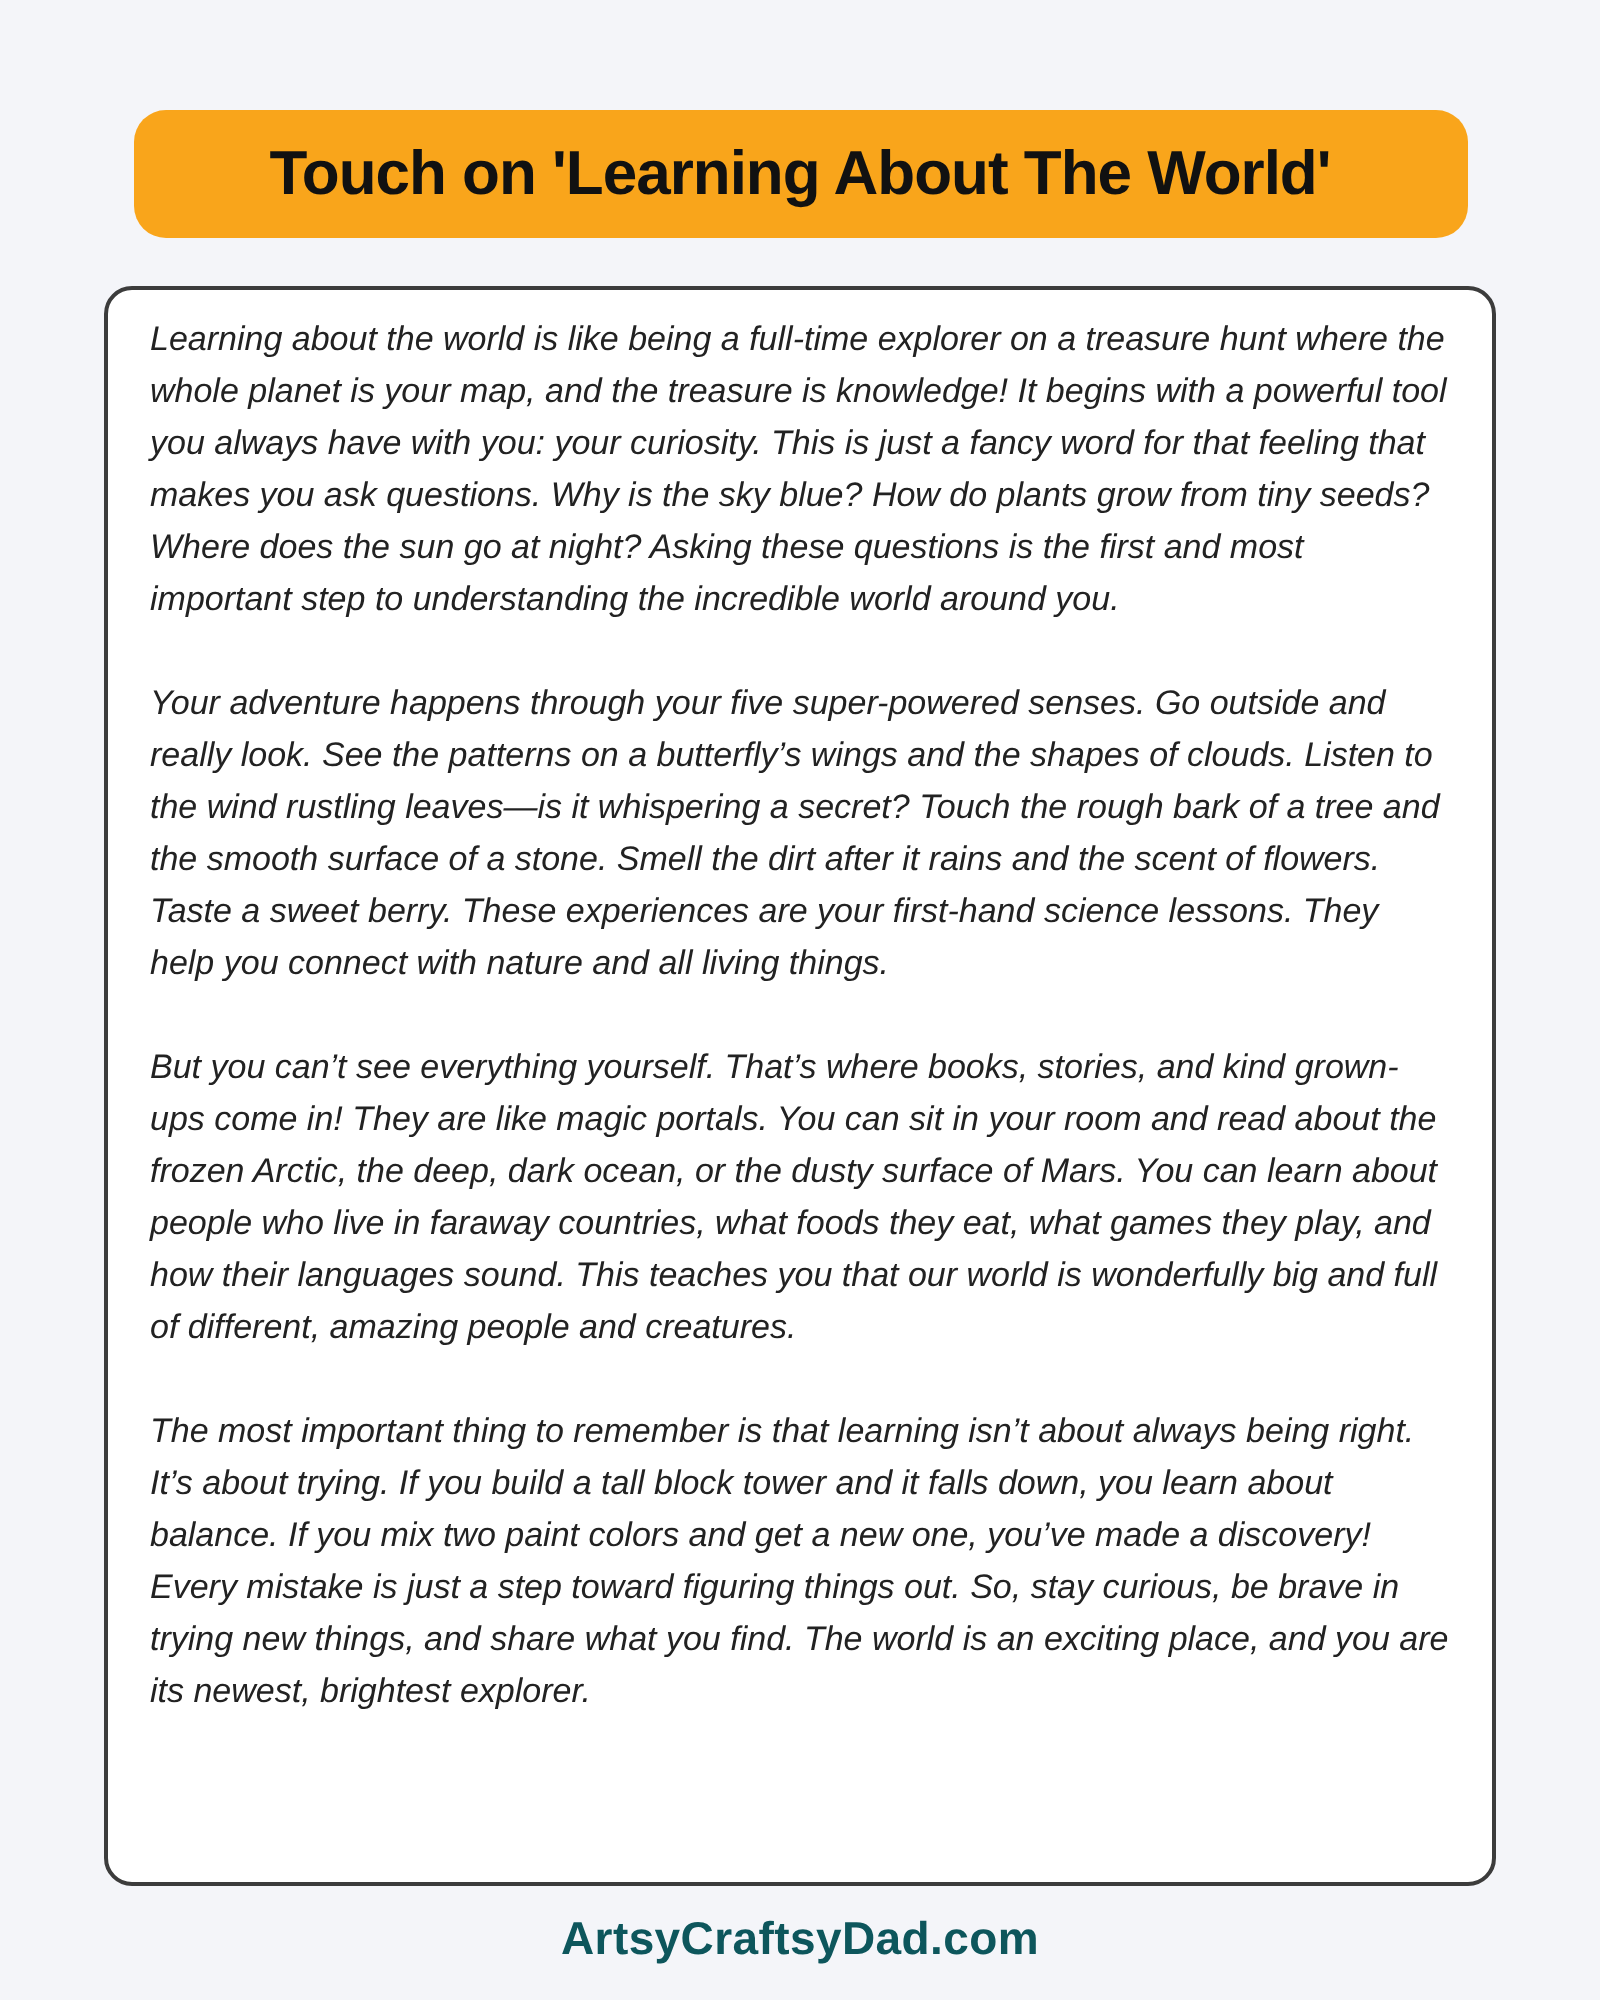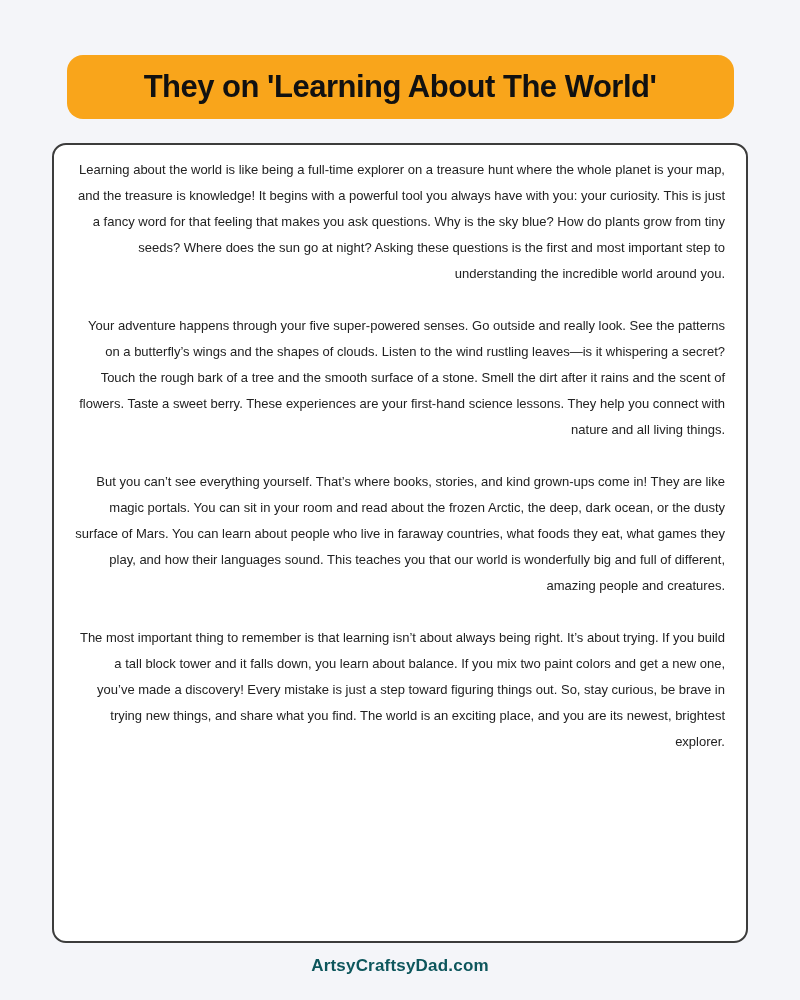--- a/index.html
+++ b/index.html
@@ -47,42 +47,43 @@
     height: 800px;
     margin: 24px auto 0 auto;
     background: var(--card_bg);
     border: 2px solid var(--card_border);
     border-radius: 14px;
     padding: 12px 21px;
     overflow: hidden;
   }
   .essay-card p {
     margin: 0 0 26px 0;
-    font-size: 13px;
+    font-size: 17px;
     line-height: 26px;
     color: var(--body_text);
-    text-align: right;
+    text-align: left;
+    font-style: italic;
   }
   .essay-card p:last-child { margin-bottom: 17px; }
   .site-footer {
     text-align: center;
     margin-top: 13px;
   }
   .site-footer span {
-    font-size: 17px;
+    font-size: 23px;
     font-weight: bold;
     color: var(--footer_text);
     letter-spacing: 0.2px;
   }
 </style>
 </head>
 <body>
 
 <div class="banner">
-  <h1>They on 'Learning About The World'</h1>
+  <h1>Touch on 'Learning About The World'</h1>
 </div>
 
 <div class="essay-card">
   <p>Learning about the world is like being a full-time explorer on a treasure hunt where the whole planet is your map, and the treasure is knowledge! It begins with a powerful tool you always have with you: your curiosity. This is just a fancy word for that feeling that makes you ask questions. Why is the sky blue? How do plants grow from tiny seeds? Where does the sun go at night? Asking these questions is the first and most important step to understanding the incredible world around you.</p>
   <p>Your adventure happens through your five super-powered senses. Go outside and really look. See the patterns on a butterfly’s wings and the shapes of clouds. Listen to the wind rustling leaves—is it whispering a secret? Touch the rough bark of a tree and the smooth surface of a stone. Smell the dirt after it rains and the scent of flowers. Taste a sweet berry. These experiences are your first-hand science lessons. They help you connect with nature and all living things.</p>
   <p>But you can’t see everything yourself. That’s where books, stories, and kind grown-ups come in! They are like magic portals. You can sit in your room and read about the frozen Arctic, the deep, dark ocean, or the dusty surface of Mars. You can learn about people who live in faraway countries, what foods they eat, what games they play, and how their languages sound. This teaches you that our world is wonderfully big and full of different, amazing people and creatures.</p>
   <p>The most important thing to remember is that learning isn’t about always being right. It’s about trying. If you build a tall block tower and it falls down, you learn about balance. If you mix two paint colors and get a new one, you’ve made a discovery! Every mistake is just a step toward figuring things out. So, stay curious, be brave in trying new things, and share what you find. The world is an exciting place, and you are its newest, brightest explorer.</p>
 </div>
 
 <div class="site-footer">

